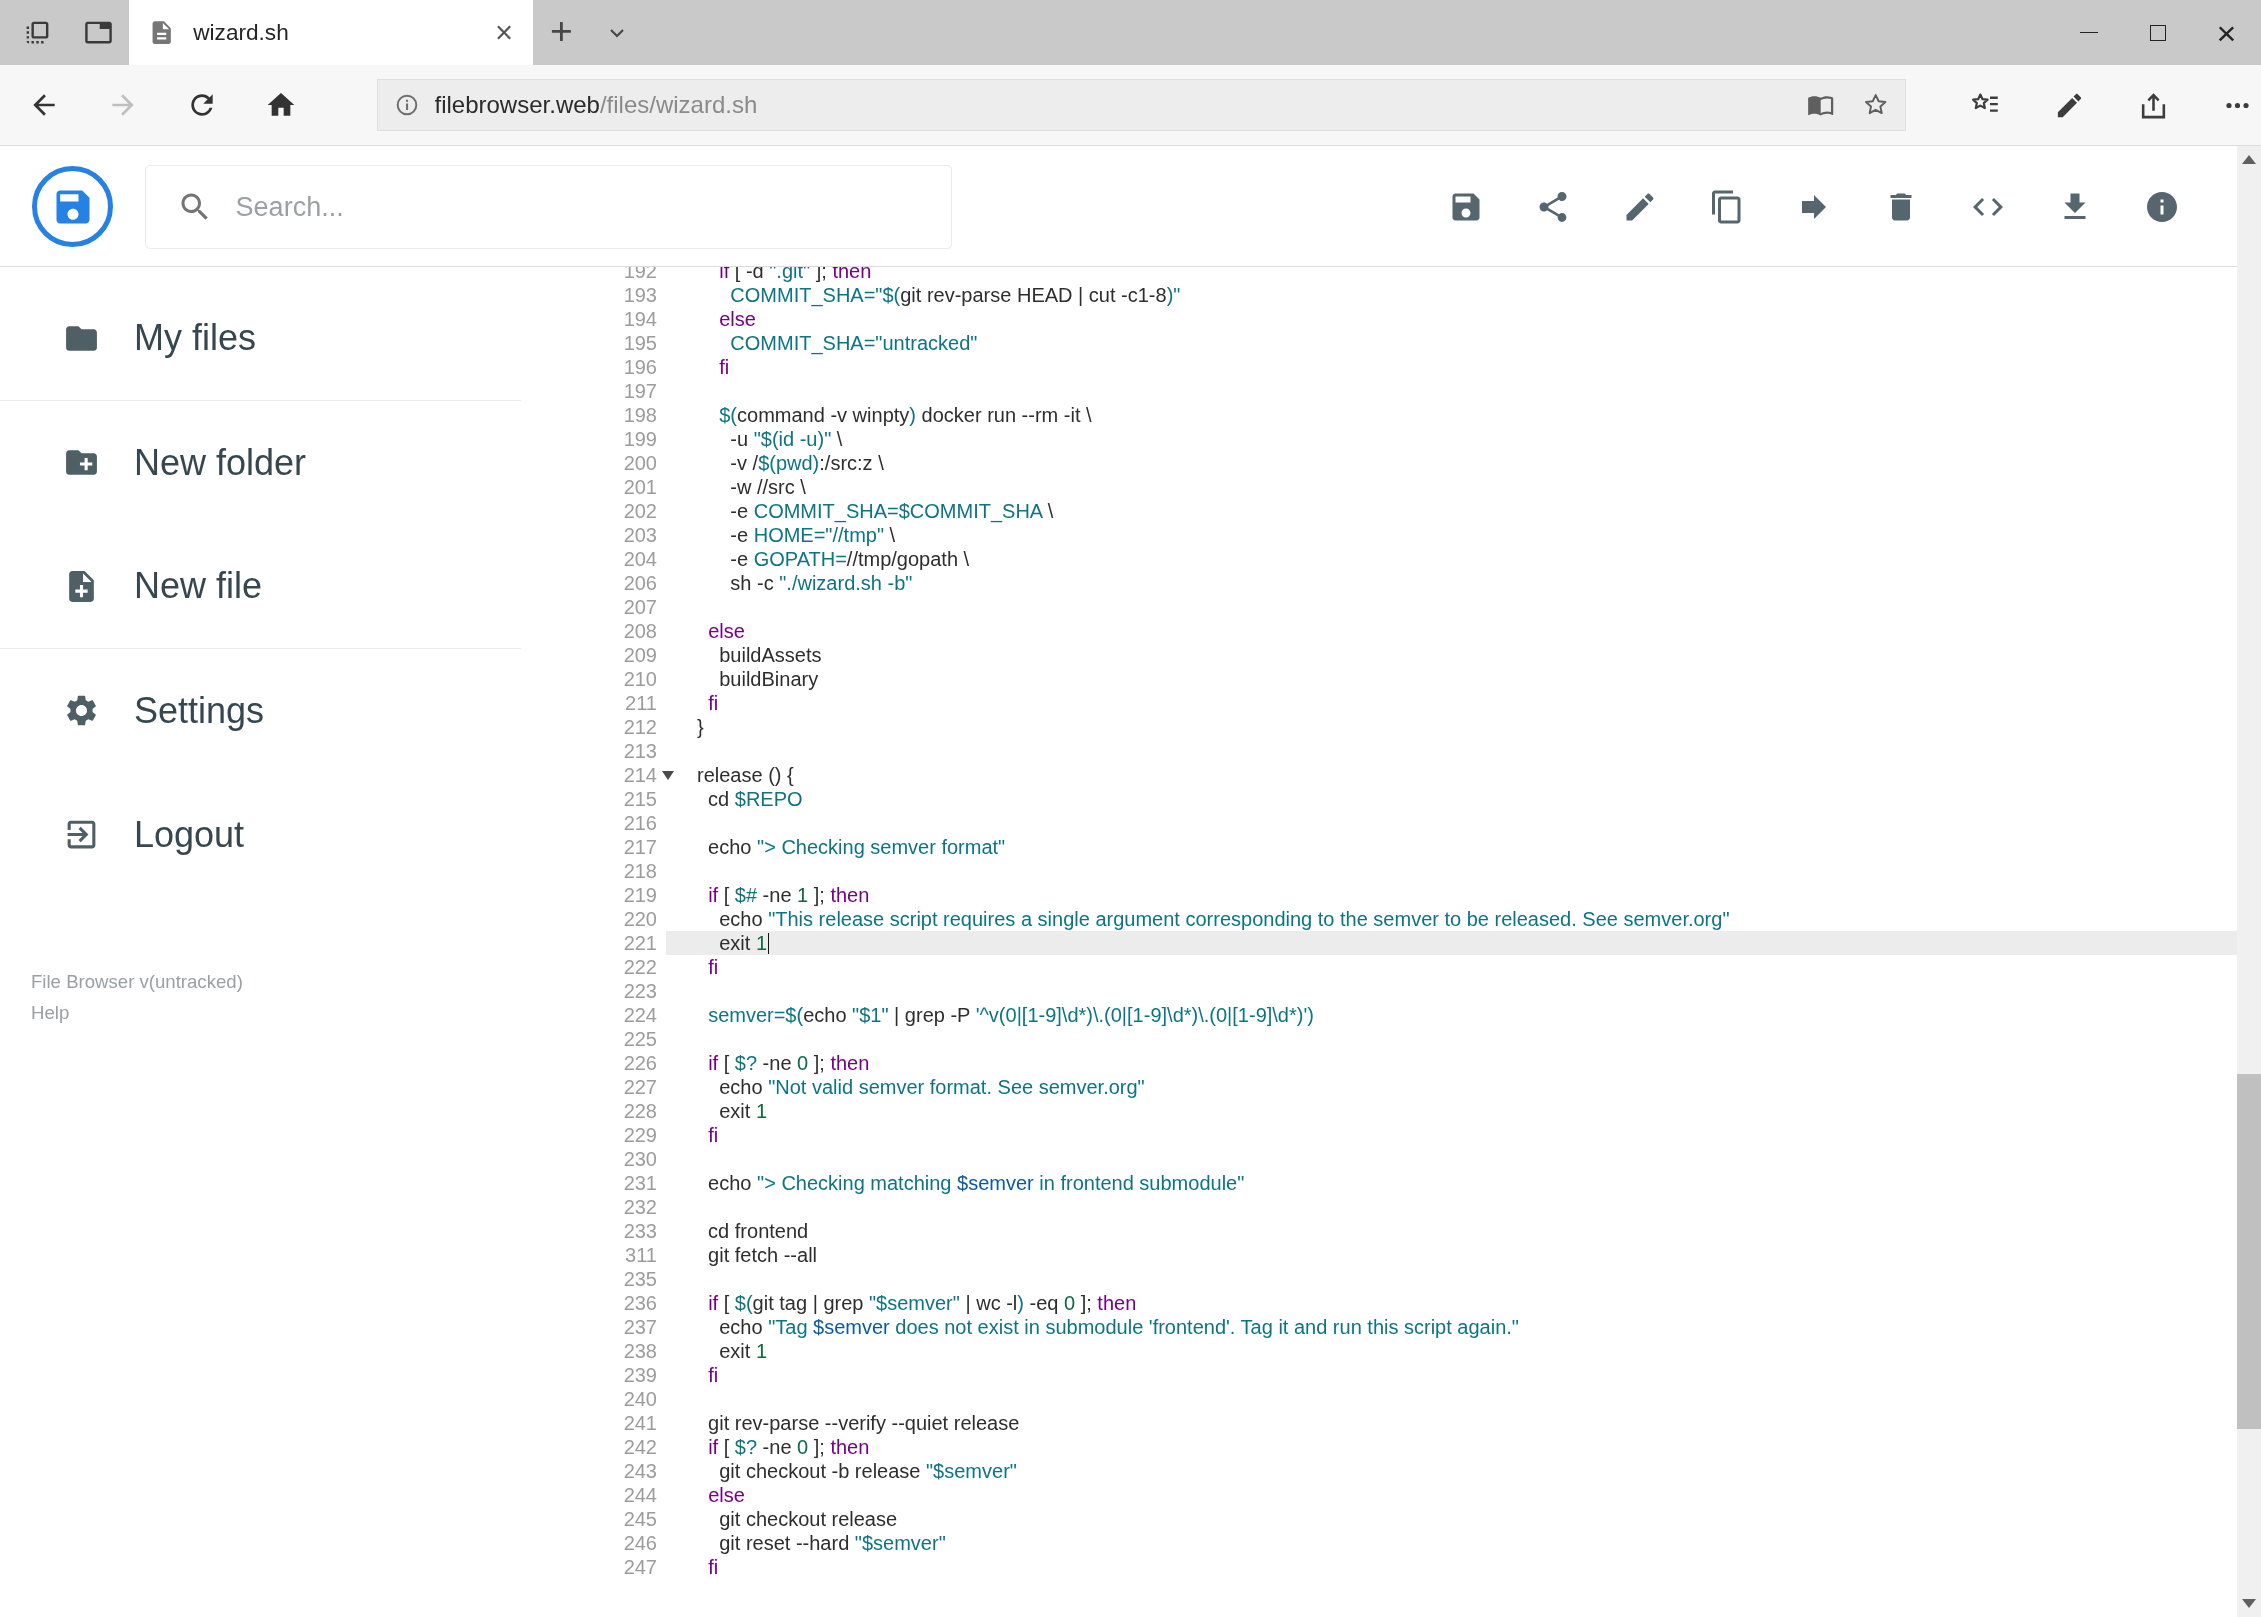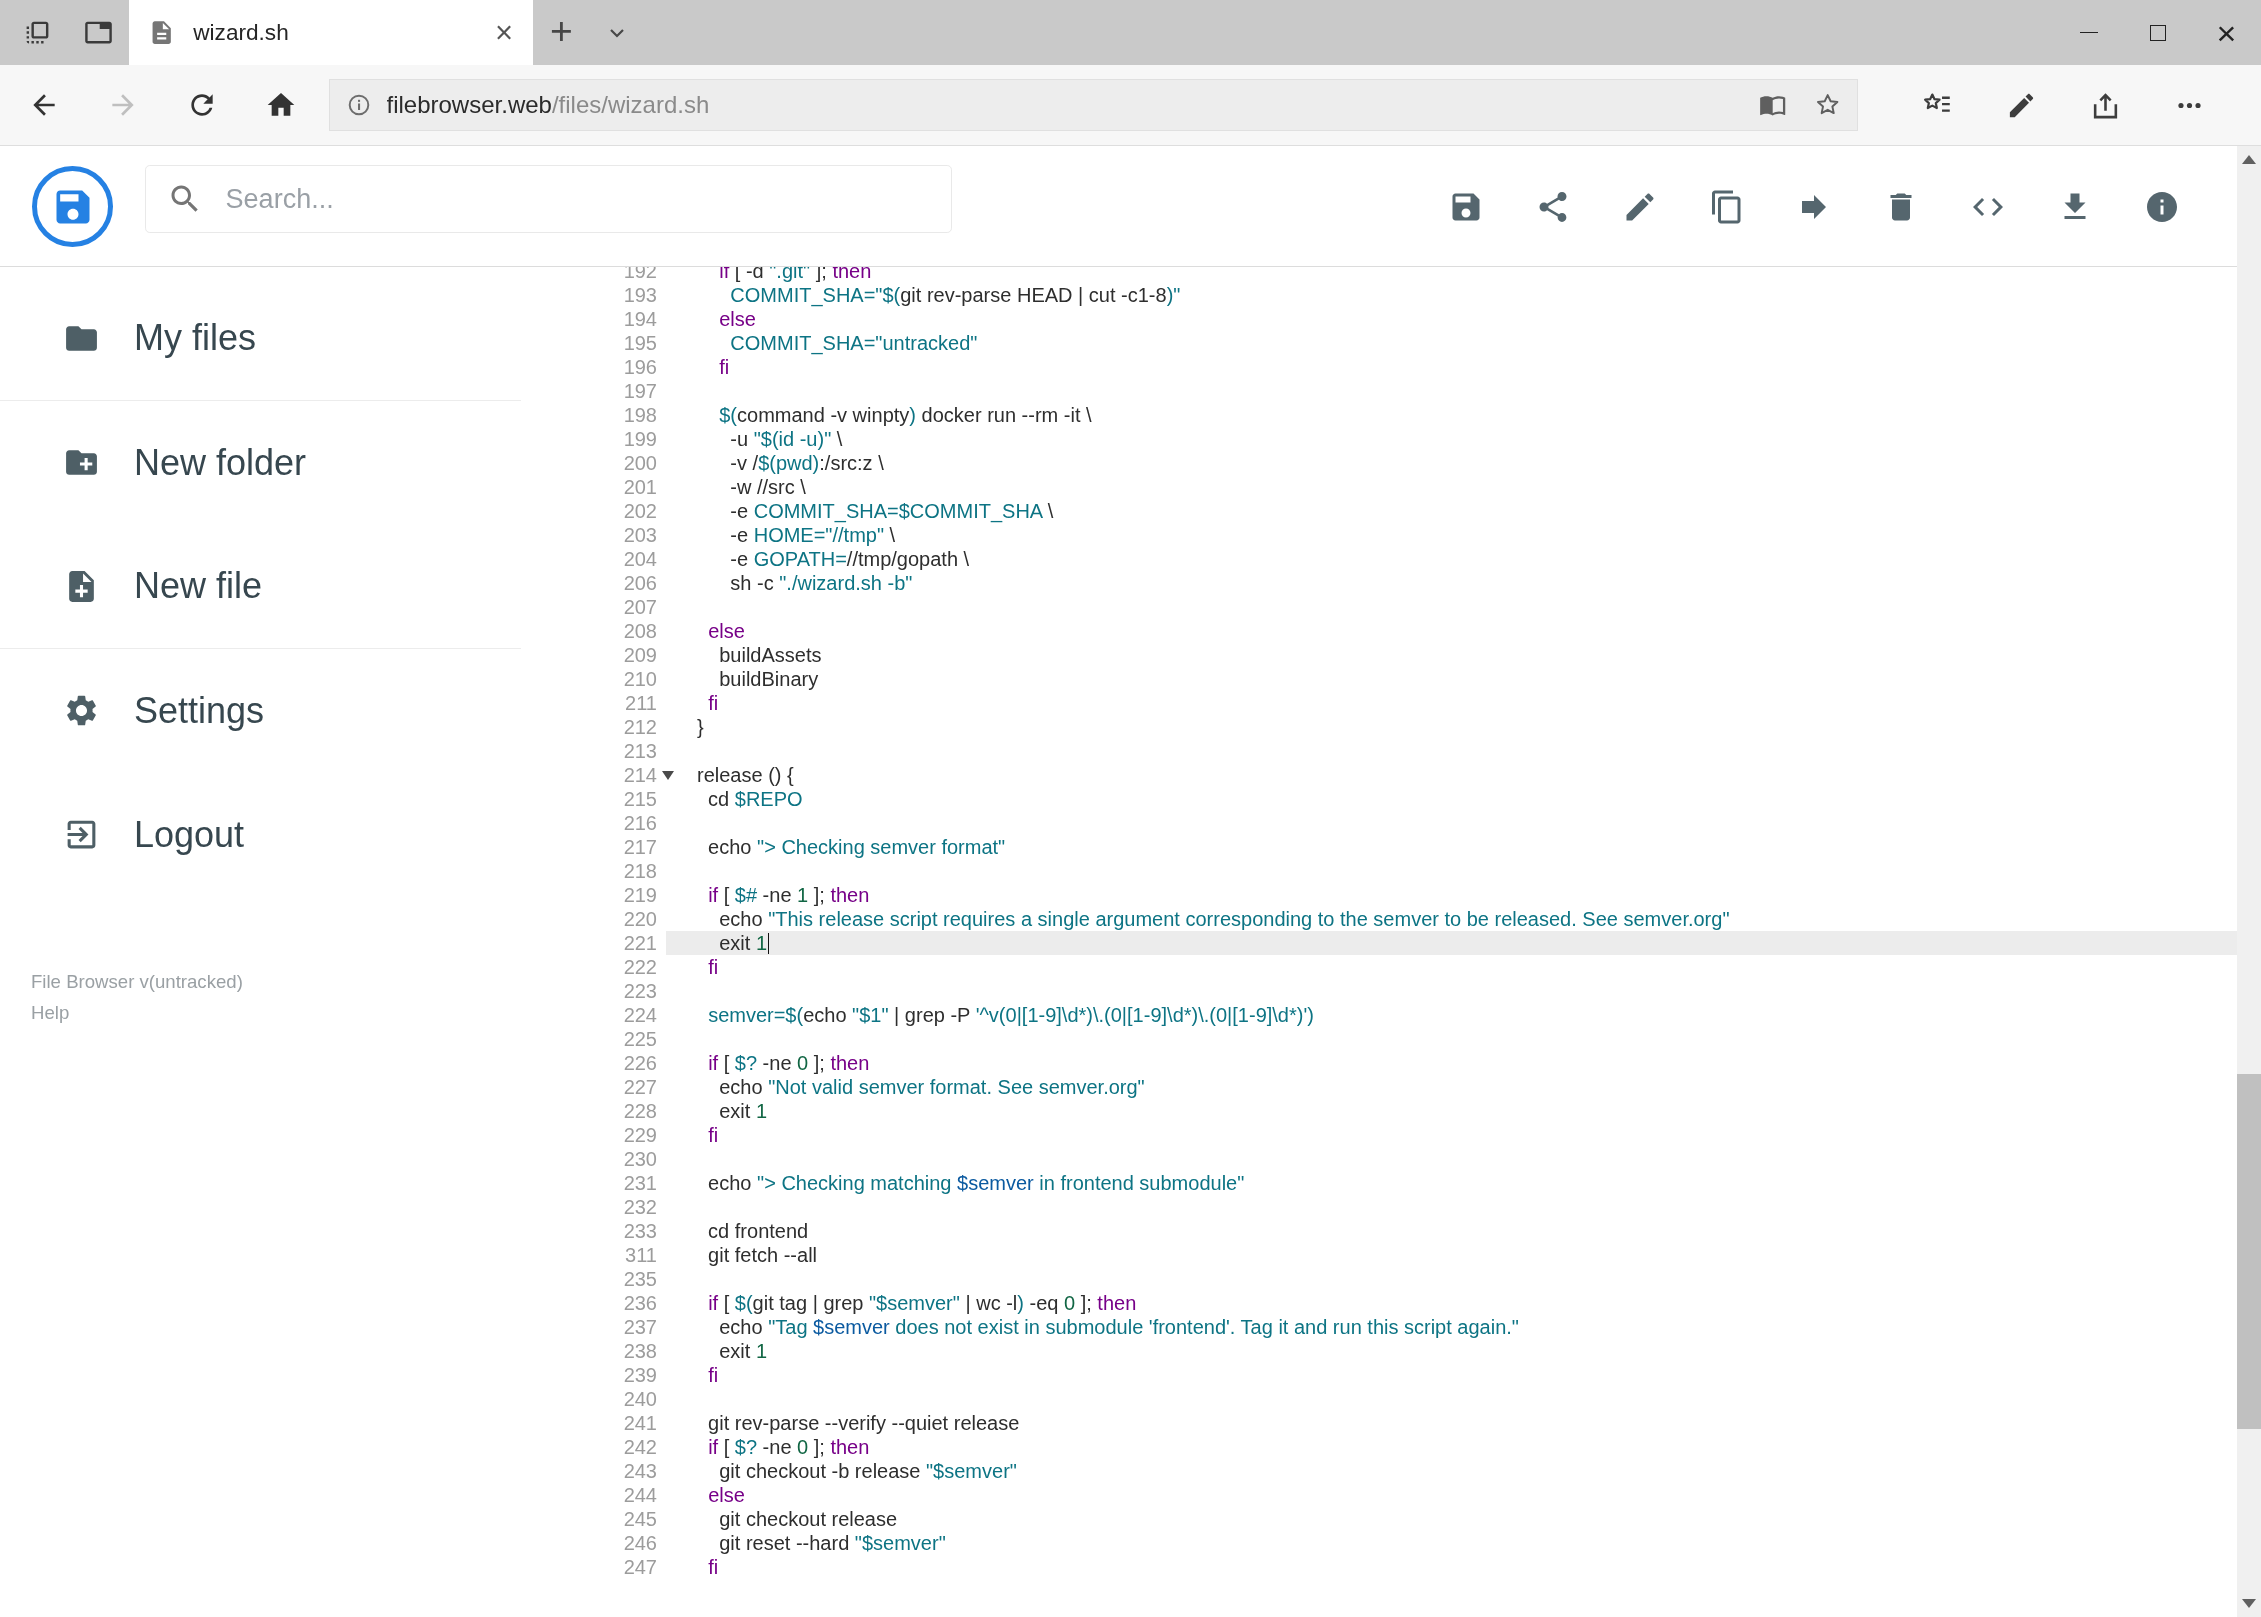--- a/index.html
+++ b/index.html
@@ -18,33 +18,33 @@
   .win-controls{margin-left:auto;display:flex}
   .win-btn{width:69px;display:flex;align-items:center;justify-content:center;color:#1f1f1f}
   .mini-glyph{width:18px;height:1.6px;background:#222}
   .max-glyph{width:16px;height:16px;border:1.6px solid #222}
   .close-glyph{font-size:34px;font-weight:300;color:#222;line-height:1}
 
   .navbar{position:absolute;top:65px;left:0;right:0;height:81px;background:#f7f7f7;border-bottom:0.8px solid #dedede;display:flex;align-items:center;padding-left:13px}
   .nav-icons{display:flex;align-items:center}
   .nav-btn{width:61px;height:61px;margin-right:18px;display:flex;align-items:center;justify-content:center;color:#333}
   .nav-btn.disabled{color:#bfbfbf}
-  .addressbar{width:1529px;height:52px;background:#ededed;border:0.8px solid #e0e0e0;display:flex;align-items:center;padding:0 16px;gap:14.5px}
+  .addressbar{margin-left:48px;width:1529px;height:52px;background:#ededed;border:0.8px solid #e0e0e0;display:flex;align-items:center;padding:0 16px;gap:14.5px}
   .addr-ic{color:#6d6d6d;display:flex;align-items:center}
   .url{flex:1;font-size:24px;white-space:nowrap;overflow:hidden}
   .url-host{color:#2b2b2b}
   .url-path{color:#8a8a8a}
   .addr-right{display:flex;align-items:center;gap:27.4px;color:#5f5f5f}
   .action-icons{display:flex;align-items:center;margin-left:57px;gap:39px}
   .action-btn{width:45px;height:52px;display:flex;align-items:center;justify-content:center;color:#3d3d3d}
 
   
   .app-header{position:absolute;top:146px;left:0;right:0;height:121px;background:#fff;border-bottom:0.8px solid #dcdcdc}
   .logo{position:absolute;left:32px;top:20px;width:81px;height:81px;border:5.7px solid #2581e3;border-radius:50%;display:flex;align-items:center;justify-content:center;color:#2581e3;background:#fff}
-  .searchbox{position:absolute;left:145px;top:19.4px;width:807px;height:68px;background:#fff;border:1.6px solid #e9e9e9;border-radius:4.8px;display:flex;align-items:center;padding:0 21px;gap:22.6px}
+  .searchbox{position:absolute;left:145px;top:19.4px;width:807px;height:84px;background:#fff;border:1.6px solid #e9e9e9;border-radius:4.8px;display:flex;align-items:center;padding:0 31px;gap:22.6px}
   .search-ic{color:#757575;display:flex;align-items:center}
   .search-input{flex:1;border:none;outline:none;background:transparent;font-family:"Liberation Sans",sans-serif;font-size:27px;color:#444}
   .search-input::placeholder{color:#9aa0a6}
   .toolbar{position:absolute;right:0;top:0;height:121px;display:flex;align-items:center;gap:50px;padding-right:81px}
   .tool-btn{width:37px;height:37px;display:flex;align-items:center;justify-content:center;color:#55666e}
 
   .app-body{position:absolute;top:267px;left:0;right:0;bottom:0;display:flex;background:#fff}
   .sidebar{width:521px;flex:none;padding-top:9.7px}
   .sb-item{height:124px;display:flex;align-items:center;padding-left:63px;gap:34px;font-size:36px;color:#37474f}
   .sb-item.divide{border-bottom:0.8px solid #ececec}

